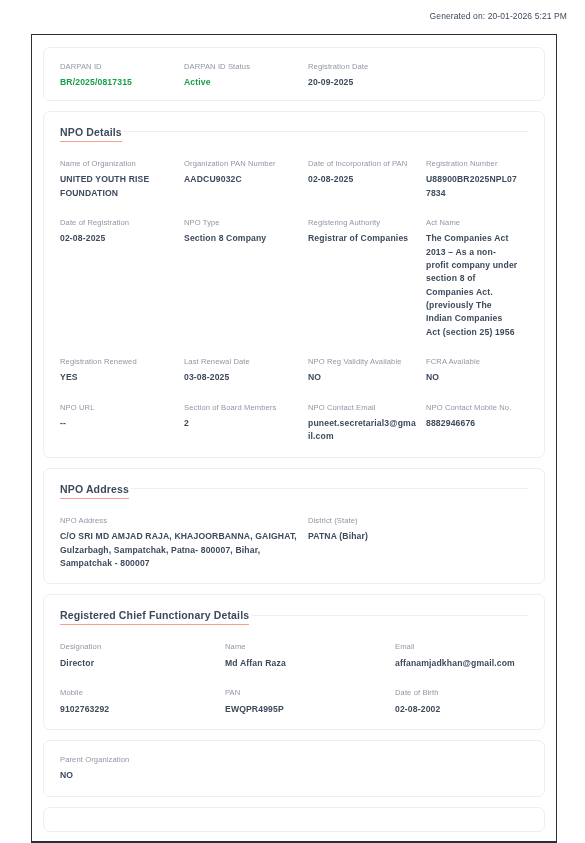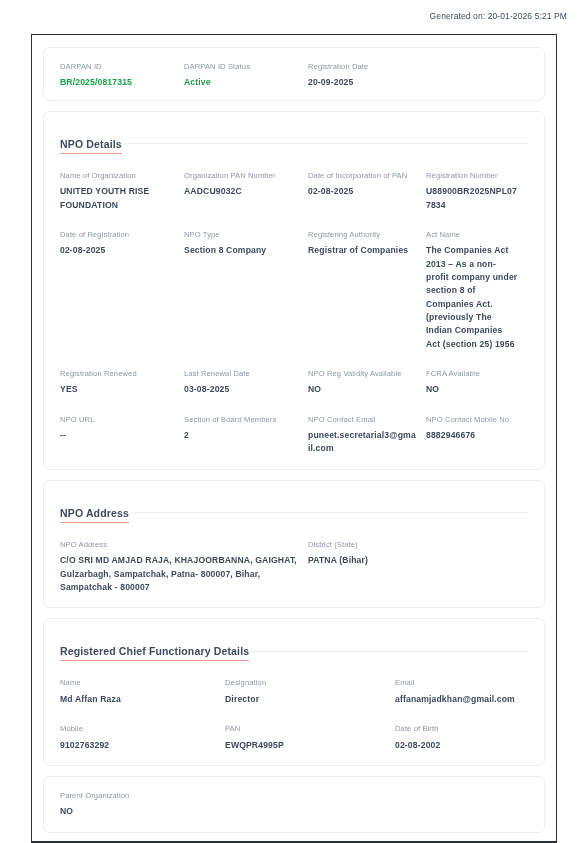--- a/index.html
+++ b/index.html
@@ -65,21 +65,20 @@
     padding: 14px 16px 13px 16px;
     margin-bottom: 10px;
   }
   .card.tight { padding-bottom: 10px; }
 
   
   .section-head {
     display: flex;
     align-items: center;
     margin-bottom: 17px;
-    margin-top: 12px;
   }
   .section-head-title {
     font-size: 10.5px;
     font-weight: bold;
     color: #3d4a5c;
     letter-spacing: 0.15px;
     white-space: nowrap;
     border-bottom: 1.6px solid #f4a08a;
     padding-bottom: 3px;
   }
@@ -274,26 +273,26 @@
         </div>
       </div>
 
       <div class="card">
         <div class="section-head">
           <span class="section-head-title">Registered Chief Functionary Details</span>
           <span class="section-head-rule"></span>
         </div>
         <div class="grid3">
           <div class="field">
+            <div class="field-label">Designation</div>
+            <div class="field-value">Director</div>
+          </div>
+          <div class="field">
             <div class="field-label">Name</div>
             <div class="field-value">Md Affan Raza</div>
-          </div>
-          <div class="field">
-            <div class="field-label">Designation</div>
-            <div class="field-value">Director</div>
           </div>
           <div class="field">
             <div class="field-label">Email</div>
             <div class="field-value">affanamjadkhan@gmail.com</div>
           </div>
         </div>
         <div class="grid3">
           <div class="field">
             <div class="field-label">Mobile</div>
             <div class="field-value">9102763292</div>

